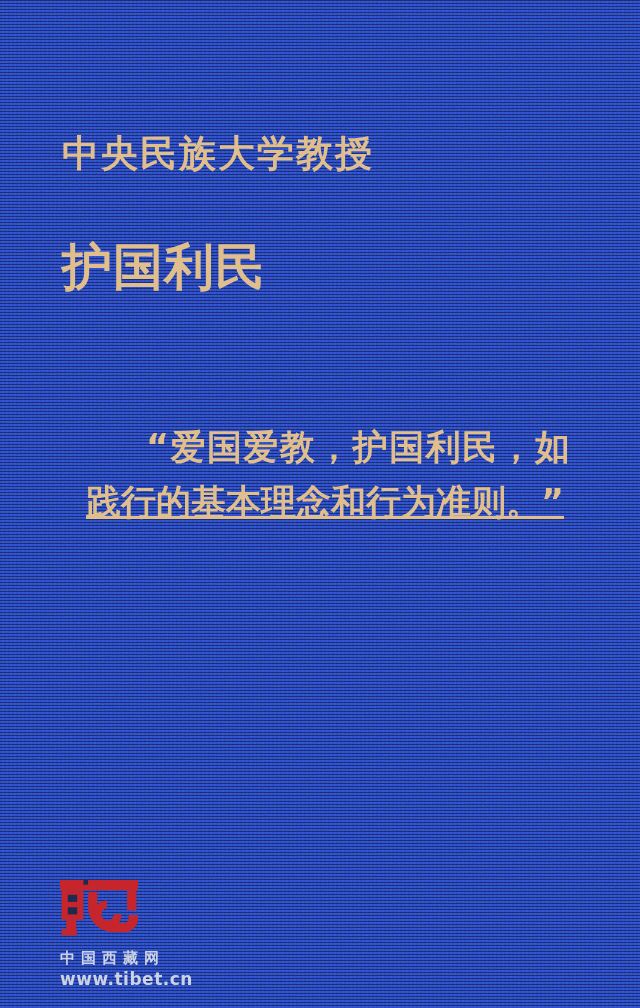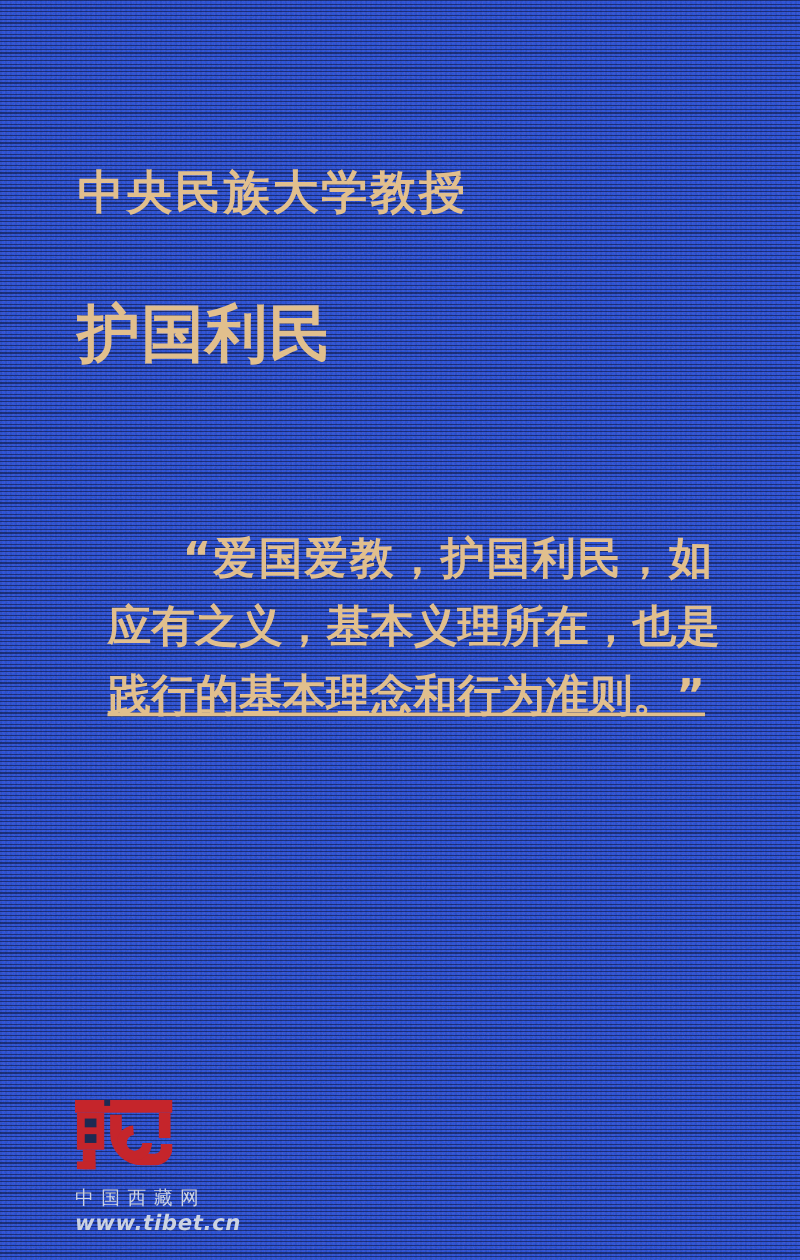--- a/index.html
+++ b/index.html
@@ -84,32 +84,31 @@
   .footer {
     position: absolute;
     left: 60px;
     top: 880px;
   }
   .logo-svg { display: block; width: 78px; height: 64px; }
   .site-name {
     margin-top: 5px;
     color: #ccd3e2;
     font-size: 15px;
-    font-weight: normal;
+    font-weight: bold;
     letter-spacing: 6px;
     white-space: nowrap;
   }
   .site-url {
     margin-top: 1px;
     color: #ccd3e2;
     font-size: 17px;
     font-weight: bold;
     letter-spacing: 0.5px;
     white-space: nowrap;
-    font-style: italic;
   }
 </style>
 </head>
 <body>
 
 <div class="poster">
 
   <svg class="noise-layer" width="640" height="1008" xmlns="http://www.w3.org/2000/svg">
     <filter id="purpleNoise">
       <feTurbulence type="fractalNoise" baseFrequency="0.85" numOctaves="2" seed="11"></feTurbulence>
@@ -121,21 +120,20 @@
     <rect width="640" height="1008" filter="url(#purpleNoise)" opacity="0.5"></rect>
   </svg>
   <div class="scanlines"></div>
 
   <div class="affiliation">中央民族大学教授</div>
 
   <div class="person-name">护国利民</div>
 
   <div class="quote">
     <div class="quote-line first">“爱国爱教，护国利民，如</div>
-    <div class="quote-line">应有之义，基本义理所在，也是</div>
     <div class="quote-line last">践行的基本理念和行为准则。”</div>
   </div>
 
   <div class="footer">
     <svg class="logo-svg" viewBox="0 0 100 82" xmlns="http://www.w3.org/2000/svg">
       <g fill="#c5252b">
 
         <rect x="0" y="0" width="100" height="13"></rect>
 
         <rect x="2" y="13" width="28" height="38"></rect>

